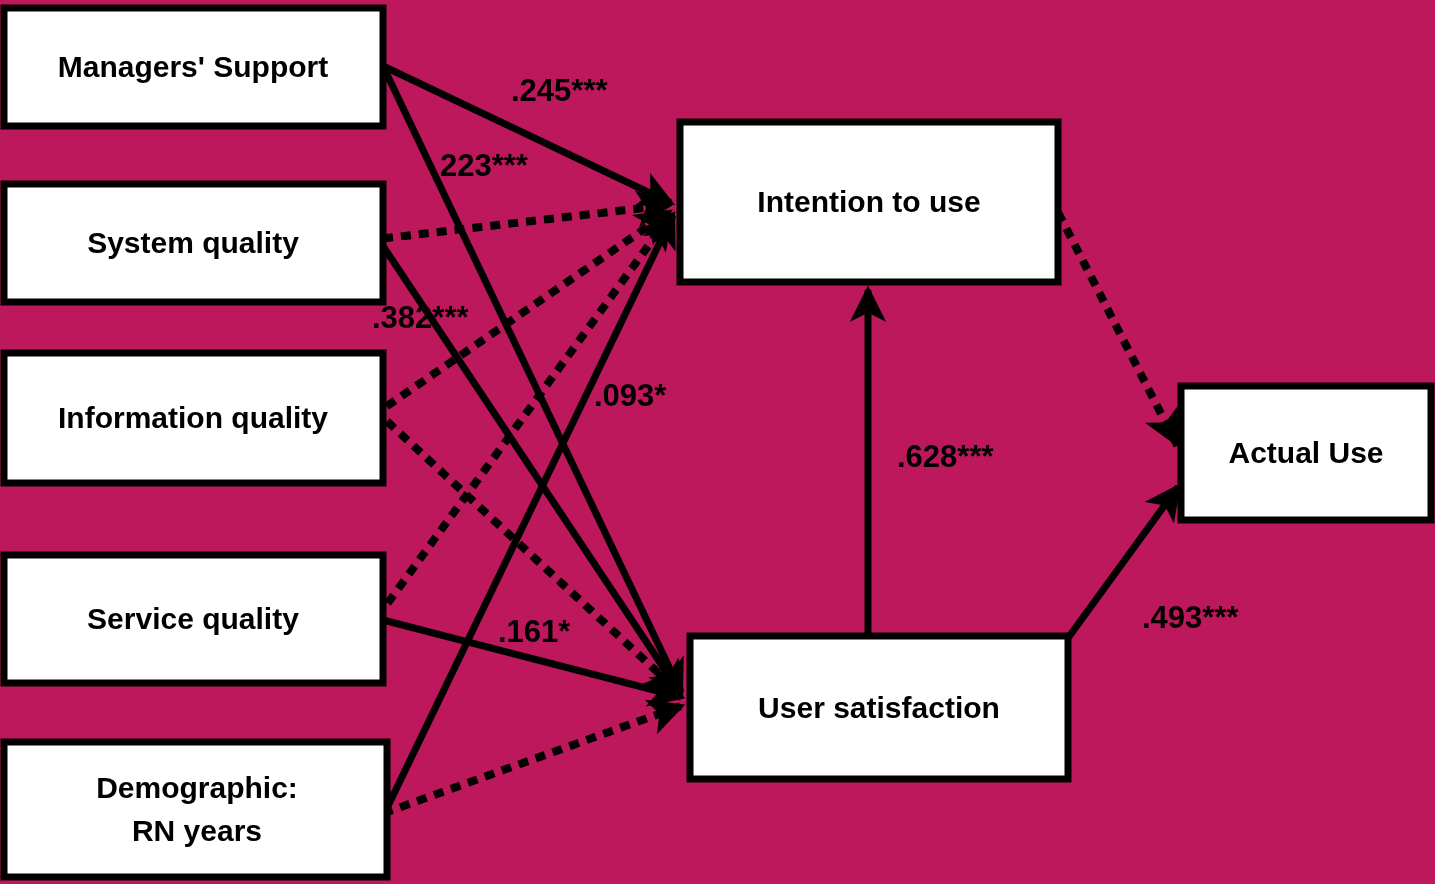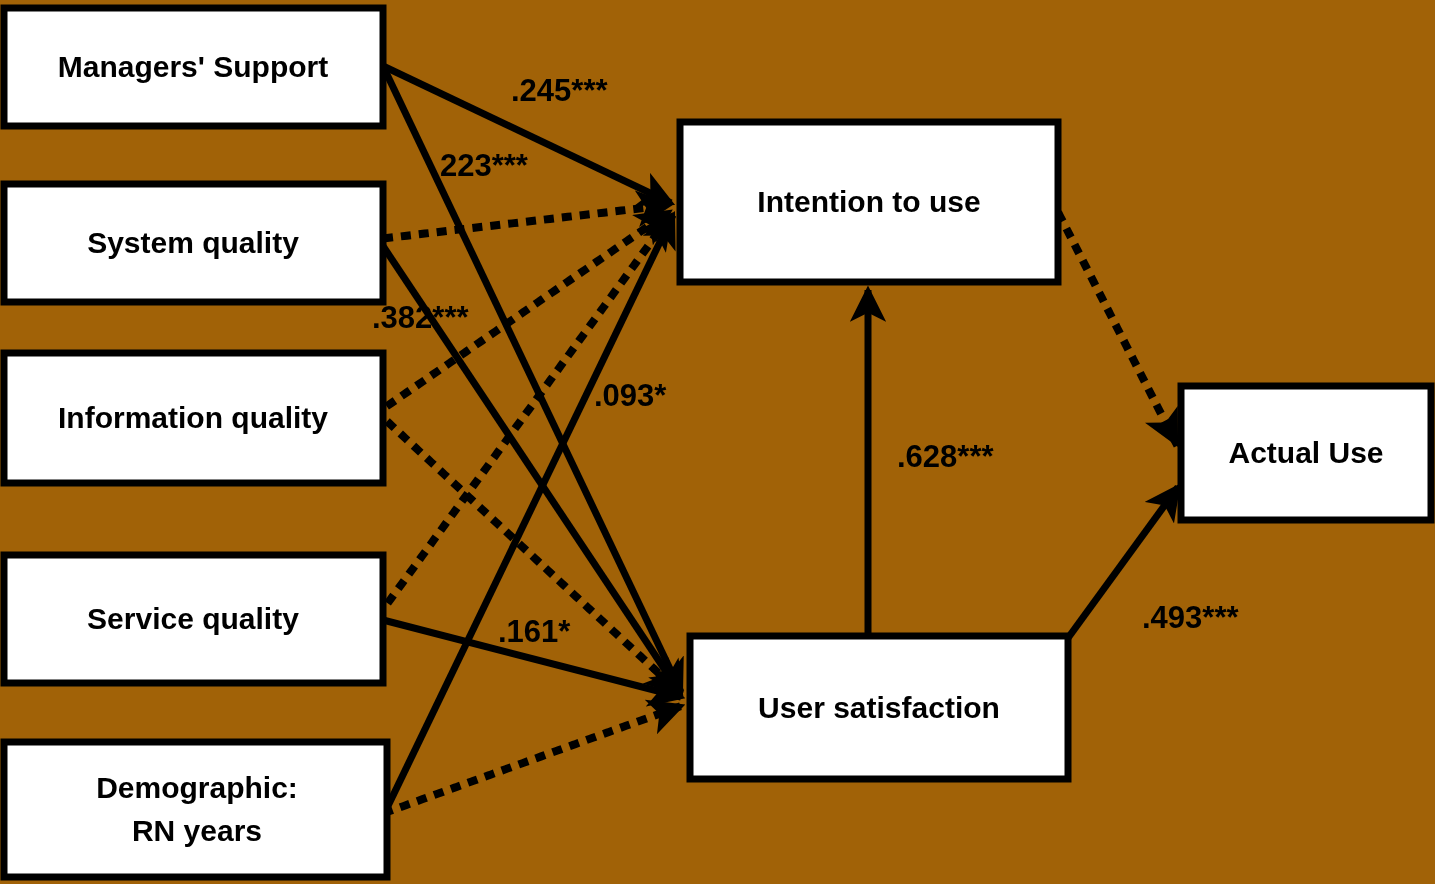--- a/index.html
+++ b/index.html
@@ -4,21 +4,21 @@
 <style>
   html, body {
     margin: 0;
     padding: 0;
     background: #ffffff;
   }
   #diagram-root {
     position: relative;
     width: 1435px;
     height: 884px;
-    background: #a16207;
+    background: #be185d;
     font-family: "Liberation Sans", sans-serif;
     overflow: hidden;
   }
   svg#sem-canvas {
     position: absolute;
     left: 0;
     top: 0;
     width: 1435px;
     height: 884px;
   }

